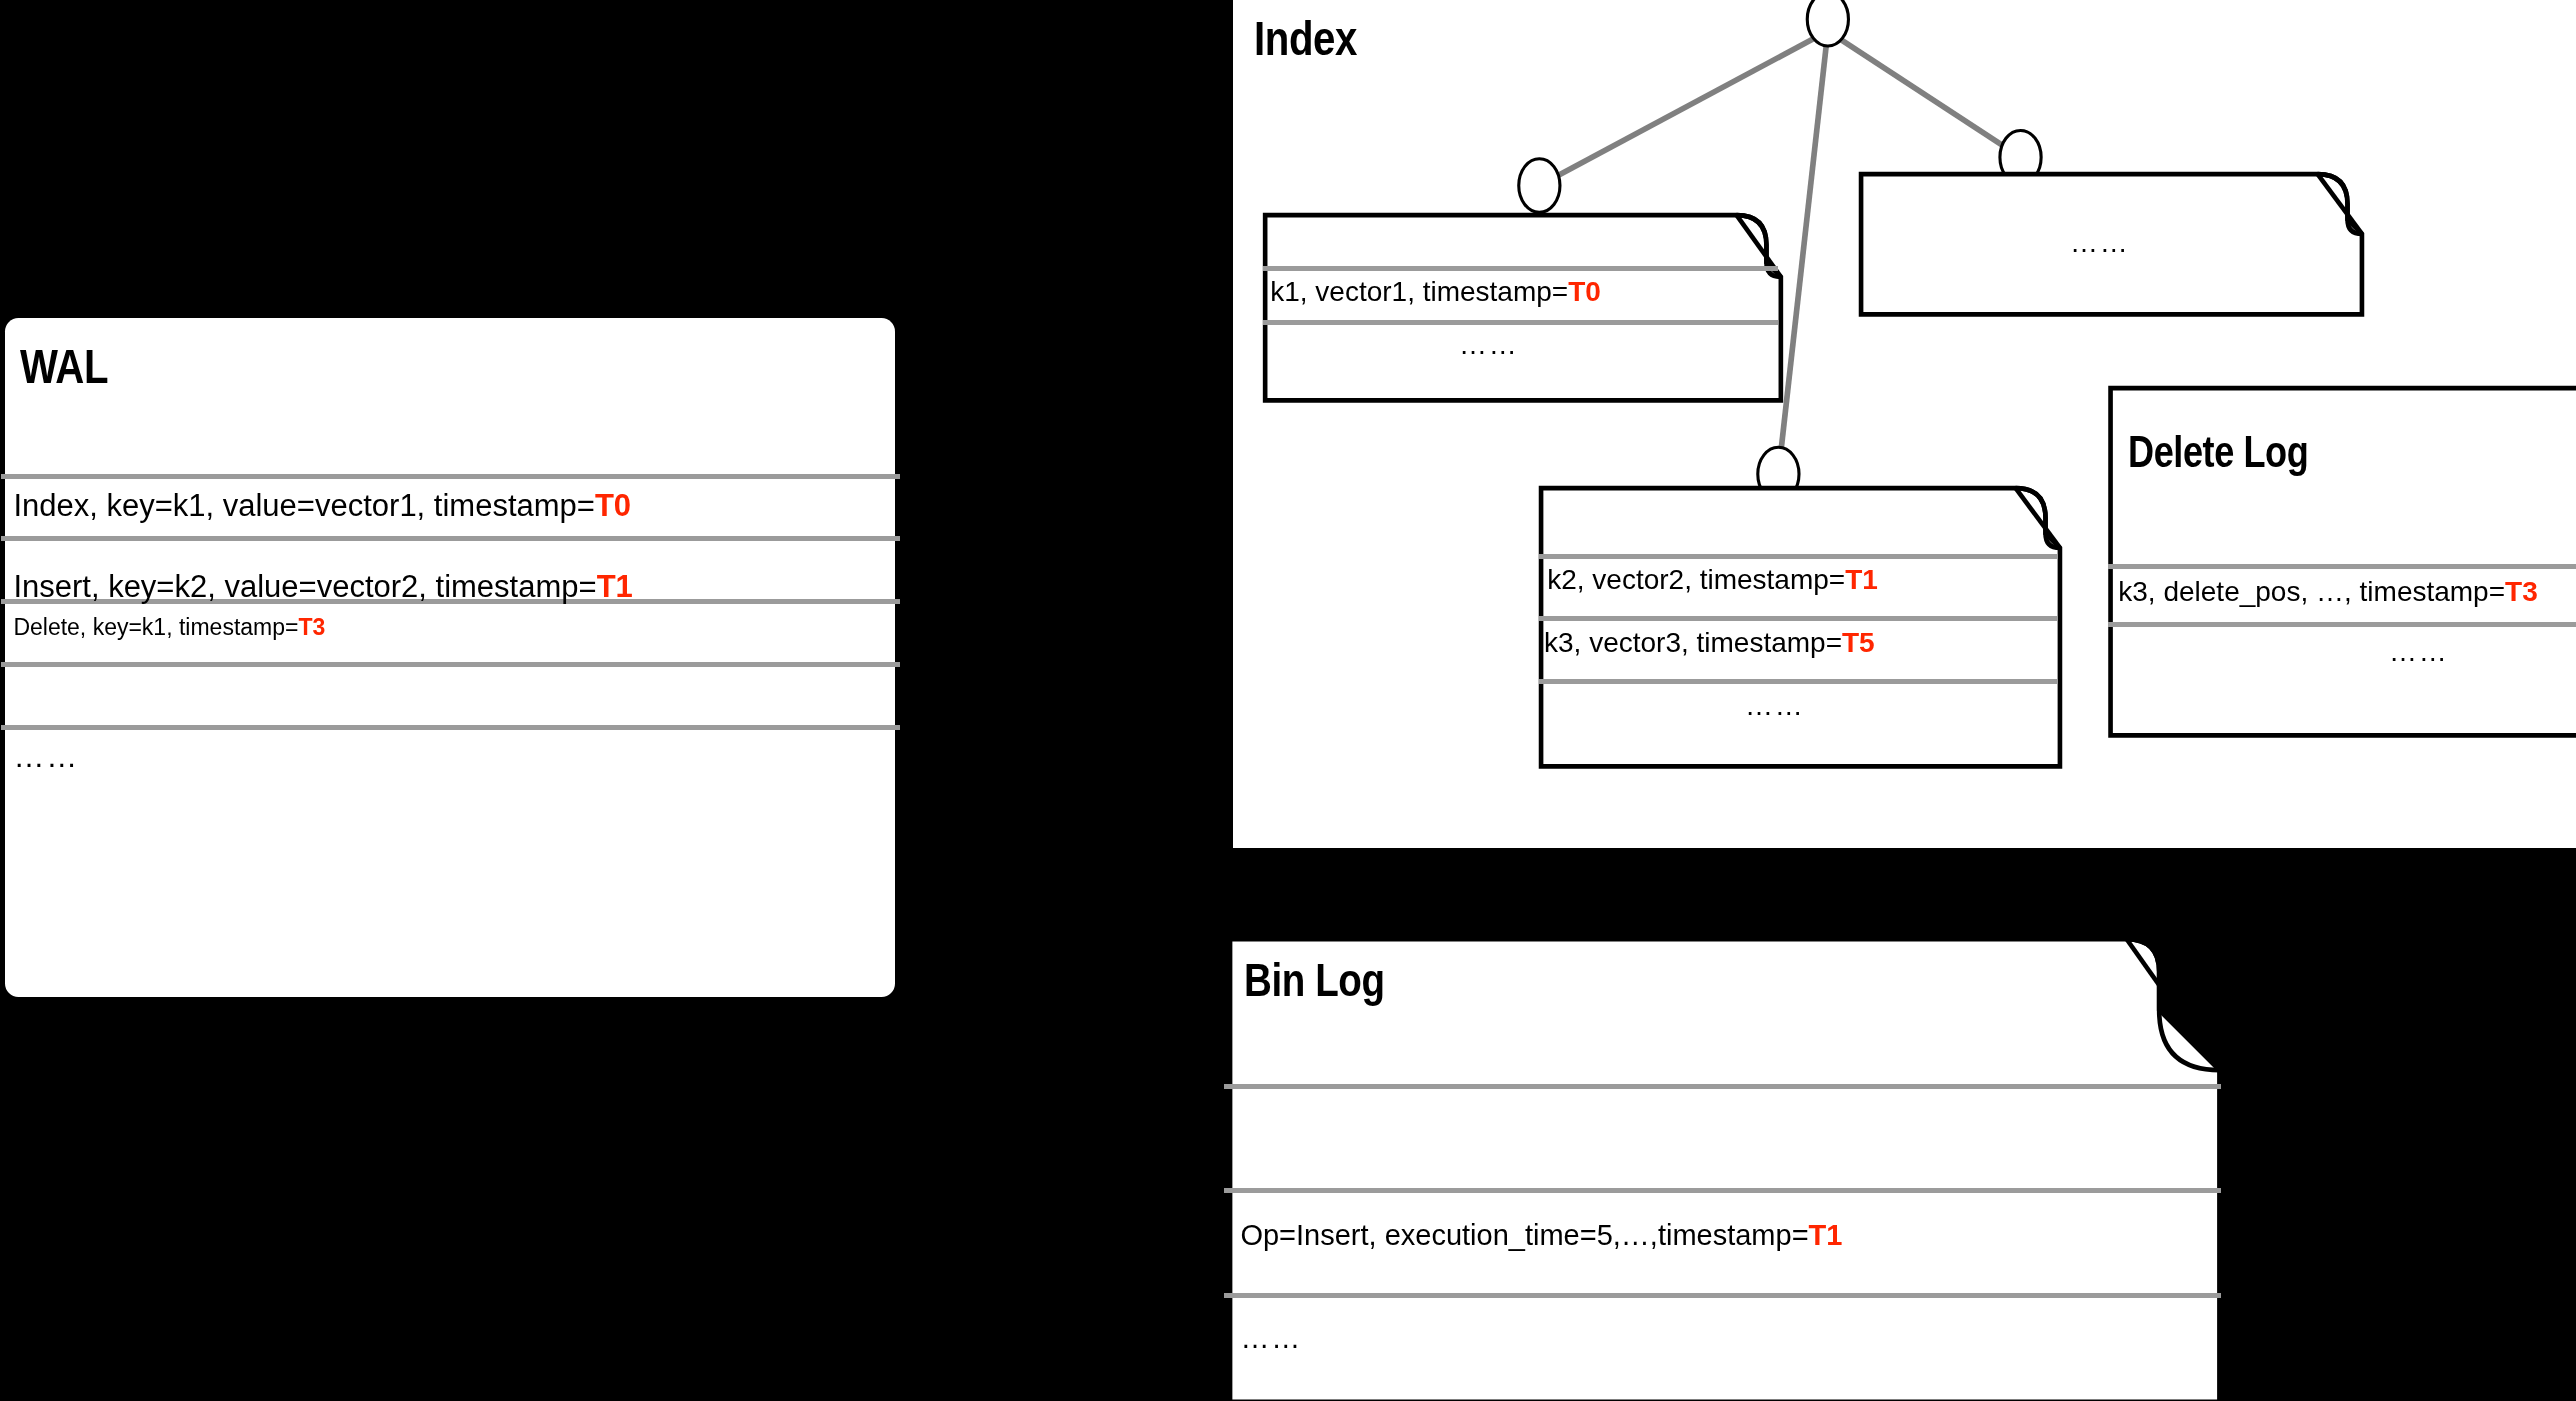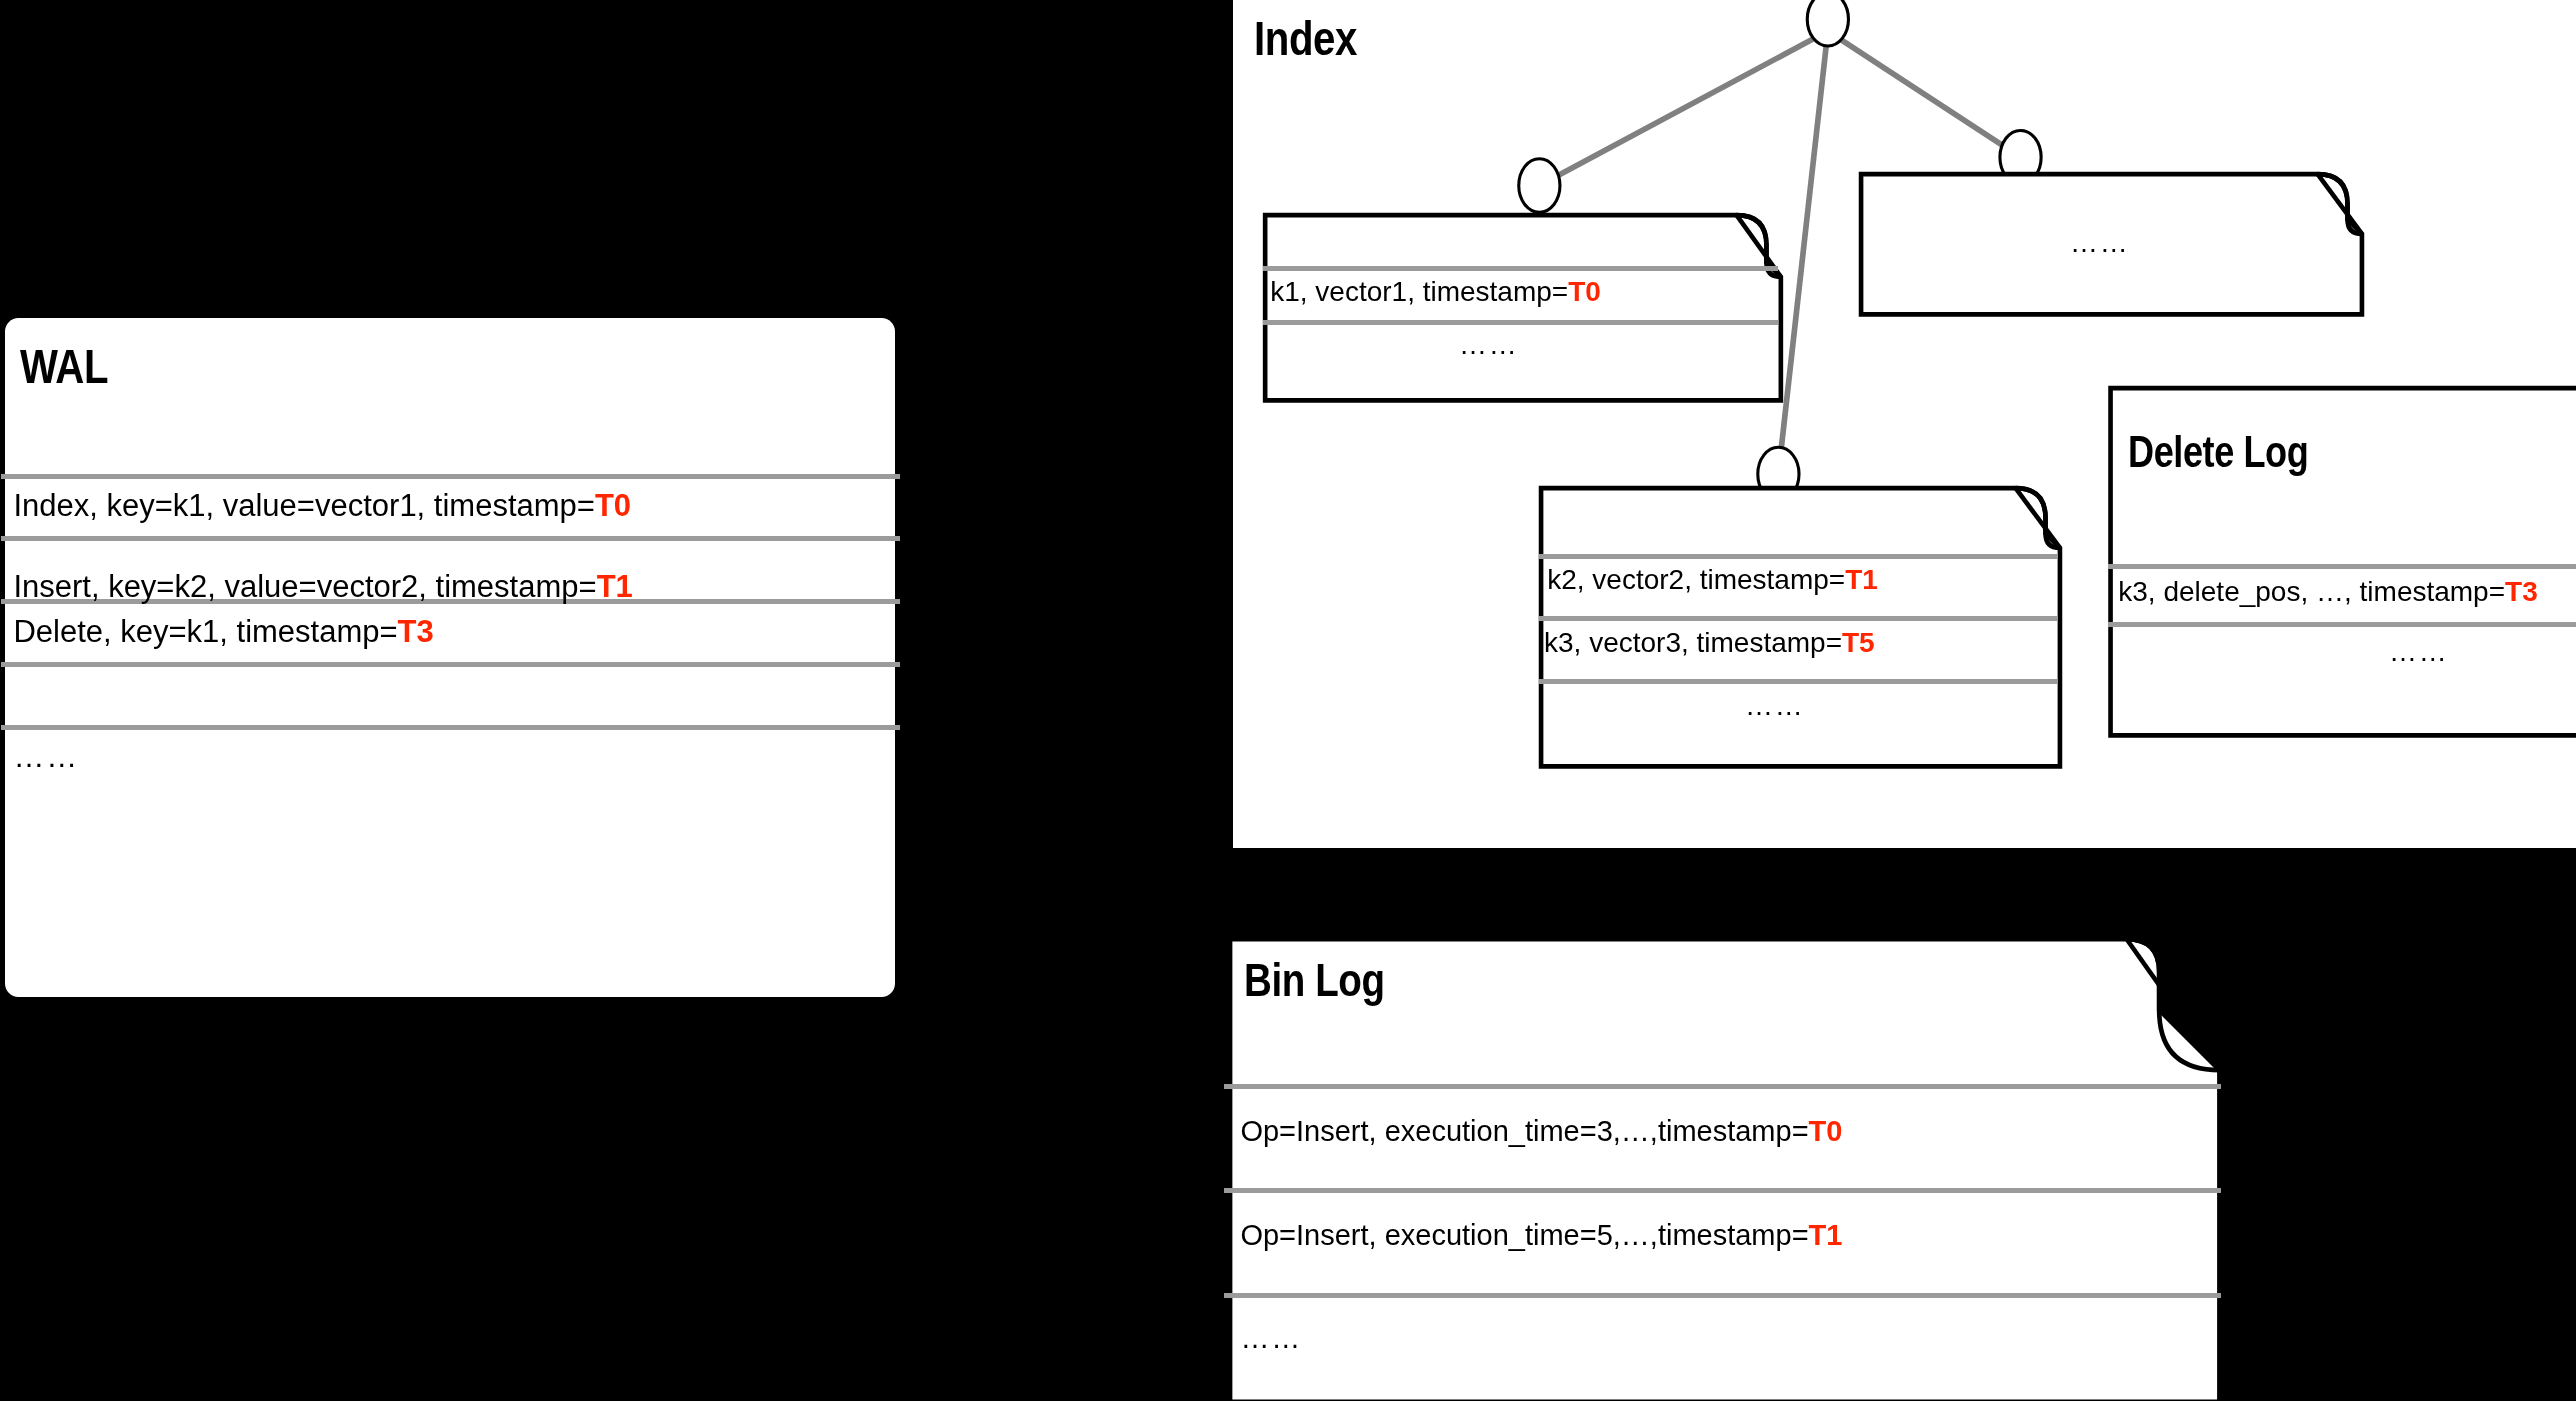--- a/index.html
+++ b/index.html
@@ -61,21 +61,21 @@
     <div class="sep" style="left:-4.1px;top:281px;width:899px;height:4.6px;"></div>
     <div class="sep" style="left:-4.1px;top:344px;width:899px;height:4.6px;"></div>
     <div class="sep" style="left:-4.1px;top:407px;width:899px;height:4.6px;"></div>
 
     <div class="row-text" style="left:8.2px;top:170px;font-size:31px;">
       <span>Index, key=k1, value=vector1, timestamp=</span><span class="ts">T0</span>
     </div>
     <div class="row-text" style="left:8.2px;top:233px;font-size:31px;margin-top:18px;">
       <span>Insert, key=k2, value=vector2, timestamp=</span><span class="ts">T1</span>
     </div>
-    <div class="row-text" style="left:8.2px;top:296px;font-size:31px;">
+    <div class="row-text" style="left:8.2px;top:296px;font-size:23px;">
       <span>Delete, key=k1, timestamp=</span><span class="ts">T3</span>
     </div>
     <div class="dots" style="left:8.2px;top:421px;font-size:31px;">……</div>
   </div>
 
   <div class="panel" style="left:1233px;top:0px;width:1580px;height:848px;">
     <div class="panel-title" style="left:20.6px;top:10.3px;font-size:49px;">Index</div>
   </div>
 
   <svg id="tree" viewBox="0 0 5468 2721">
@@ -158,23 +158,20 @@
     <svg width="994" height="469" viewBox="0 0 1930 910">
       <path d="M4 8 L1745 8 Q1808 8 1808 71 L1808 145 L1925 262 L1925 906 L4 906 Z" fill="#ffffff" stroke="#000000" stroke-width="9"></path>
       <path d="M1745 8 Q1808 8 1808 71 L1808 145 Q1808 262 1925 262" fill="none" stroke="#000000" stroke-width="9"></path>
       <path d="M1745 8 L1925 262" fill="none" stroke="#000000" stroke-width="9"></path>
     </svg>
     <div class="inner">
       <div class="panel-title" style="left:15.5px;top:16.5px;font-size:47px;">Bin Log</div>
       <div class="sep" style="left:-4.1px;top:149px;width:997px;height:4.6px;"></div>
       <div class="sep" style="left:-4.1px;top:253px;width:997px;height:4.6px;"></div>
       <div class="sep" style="left:-4.1px;top:358px;width:997px;height:4.6px;"></div>
-      <div class="row-text" style="left:12.4px;top:180px;font-size:29px;">
-        <span>Op=Insert, execution_time=3,…,timestamp=</span><span class="ts">T0</span>
-      </div>
       <div class="row-text" style="left:12.4px;top:284px;font-size:29px;">
         <span>Op=Insert, execution_time=5,…,timestamp=</span><span class="ts">T1</span>
       </div>
       <div class="dots" style="left:12.4px;top:387px;font-size:29px;">……</div>
     </div>
   </div>
 
 </div>
 
 

